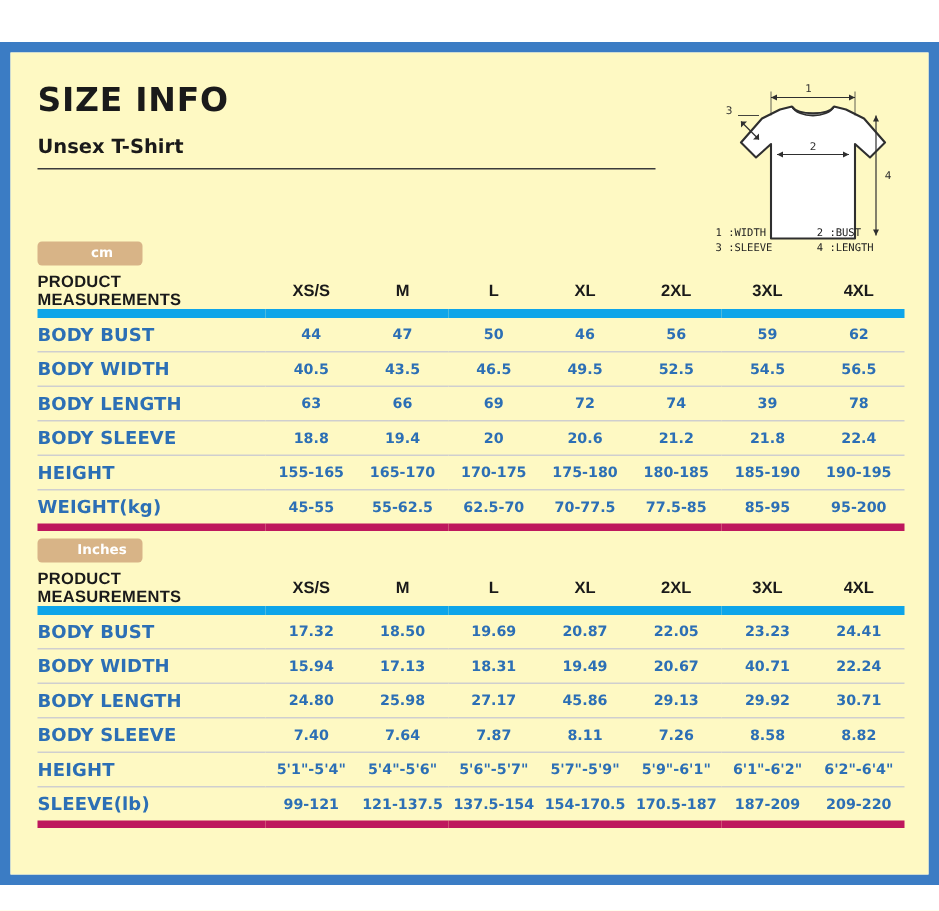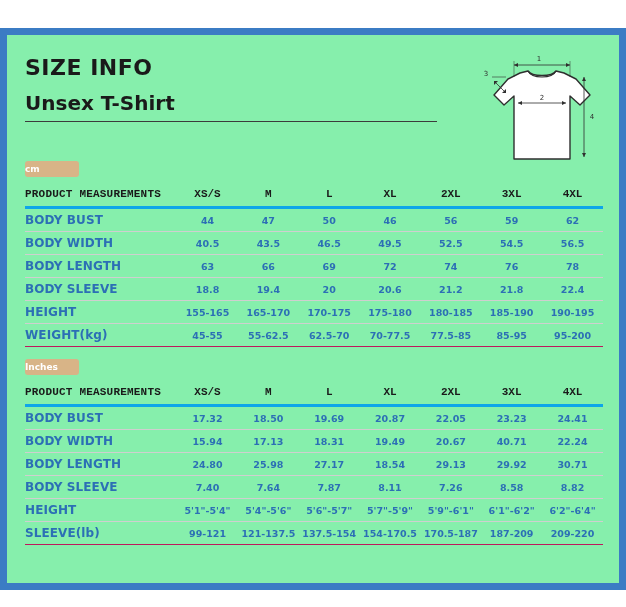--- a/index.html
+++ b/index.html
@@ -51,21 +51,21 @@
     width: 7px;
     height: 562px;
     background: #3b7cc4;
   }
   .content {
     position: absolute;
     left: 7px;
     top: 35px;
     width: 612px;
     height: 548px;
-    background: #86efac;
+    background: #fef9c3;
   }
 
   
   .title-block {
     position: absolute;
     left: 18px;
     top: 20px;
     width: 430px;
   }
   .size-info {
@@ -75,21 +75,21 @@
     color: #1a1a1a;
     font-family: "DejaVu Sans", sans-serif;
   }
   .subtitle-wrap {
     margin-top: 11px;
     border-bottom: 1.5px solid #3b3b3b;
     padding-bottom: 6px;
     width: 412px;
   }
   .subtitle {
-    font-size: 20px;
+    font-size: 13px;
     font-weight: bold;
     color: #1a1a1a;
     font-family: "DejaVu Sans", sans-serif;
   }
 
   
   .diagram {
     position: absolute;
     left: 465px;
     top: 12px;
@@ -117,22 +117,22 @@
   }
 
   
   .unit-tag {
     position: absolute;
     background: #d8b487;
     color: #ffffff;
     font-size: 9px;
     font-weight: bold;
     border-radius: 3px;
-    padding: 3px 0 3px 0;
-    text-align: left;
+    padding: 3px 0 3px 16px;
+    text-align: center;
     width: 54px;
     font-family: "DejaVu Sans", sans-serif;
   }
   #tag-cm { left: 18px; top: 126px; }
   #tag-in { left: 18px; top: 324px; }
 
   table.sizes {
     position: absolute;
     border-collapse: collapse;
     width: 578px;
@@ -149,37 +149,37 @@
     text-align: center;
     vertical-align: middle;
     border-bottom: 1px solid #cfcfcf;
     color: #2c6fb5;
     font-weight: bold;
     font-family: "DejaVu Sans", sans-serif;
   }
   table.sizes thead th {
     color: #1a1a1a;
     font-size: 11px;
-    border-bottom: 3px solid #0ea5e9;
+    border-bottom: 6px solid #0ea5e9;
     height: 24px;
-    font-family: Liberation Mono, monospace;
+    font-family: Liberation Sans, sans-serif;
   }
   table.sizes thead th.head-label {
     text-align: left;
     font-size: 11px;
     letter-spacing: 0.2px;
   }
   table.sizes td.rowlabel {
     text-align: left;
     color: #2c6fb5;
     font-size: 12px;
     letter-spacing: 0.1px;
   }
   table.sizes tbody tr:last-child td {
-    border-bottom: 1px solid #be185d;
+    border-bottom: 5px solid #be185d;
   }
   col.c-label { width: 152px; }
   col.c-val { width: 60.8px; }
 </style>
 </head>
 <body>
 
 <div class="page">
 
   <div class="top-bar"></div>
@@ -220,20 +220,30 @@
         <polygon points="94,56 90,54 90,58" fill="#2f2f2f"></polygon>
         <text x="70" y="53" font-size="7" fill="#2f2f2f" text-anchor="middle" font-family="DejaVu Sans, sans-serif">2</text>
 
         <line x1="112" y1="30" x2="112" y2="110" stroke="#2f2f2f" stroke-width="0.8"></line>
         <polygon points="112,30 110,34 114,34" fill="#2f2f2f"></polygon>
         <polygon points="112,110 110,106 114,106" fill="#2f2f2f"></polygon>
         <text x="120" y="72" font-size="7" fill="#2f2f2f" text-anchor="middle" font-family="DejaVu Sans, sans-serif">4</text>
       </svg>
     </div>
 
+    <div class="legend">
+      <div class="row">
+        <div class="cell">1 :WIDTH</div>
+        <div class="cell">2 :BUST</div>
+      </div>
+      <div class="row">
+        <div class="cell">3 :SLEEVE</div>
+        <div class="cell">4 :LENGTH</div>
+      </div>
+    </div>
 
     <div class="unit-tag" id="tag-cm">cm</div>
     <table class="sizes" id="table-cm">
       <colgroup>
         <col class="c-label">
           <col class="c-val">
           <col class="c-val">
           <col class="c-val">
           <col class="c-val">
           <col class="c-val">
@@ -273,21 +283,21 @@
           <td>54.5</td>
           <td>56.5</td>
         </tr>
         <tr>
           <td class="rowlabel">BODY LENGTH</td>
           <td>63</td>
           <td>66</td>
           <td>69</td>
           <td>72</td>
           <td>74</td>
-          <td>76</td>
+          <td>39</td>
           <td>78</td>
         </tr>
         <tr>
           <td class="rowlabel">BODY SLEEVE</td>
           <td>18.8</td>
           <td>19.4</td>
           <td>20</td>
           <td>20.6</td>
           <td>21.2</td>
           <td>21.8</td>
@@ -359,21 +369,21 @@
           <td>19.49</td>
           <td>20.67</td>
           <td>40.71</td>
           <td>22.24</td>
         </tr>
         <tr>
           <td class="rowlabel">BODY LENGTH</td>
           <td>24.80</td>
           <td>25.98</td>
           <td>27.17</td>
-          <td>18.54</td>
+          <td>45.86</td>
           <td>29.13</td>
           <td>29.92</td>
           <td>30.71</td>
         </tr>
         <tr>
           <td class="rowlabel">BODY SLEEVE</td>
           <td>7.40</td>
           <td>7.64</td>
           <td>7.87</td>
           <td>8.11</td>

